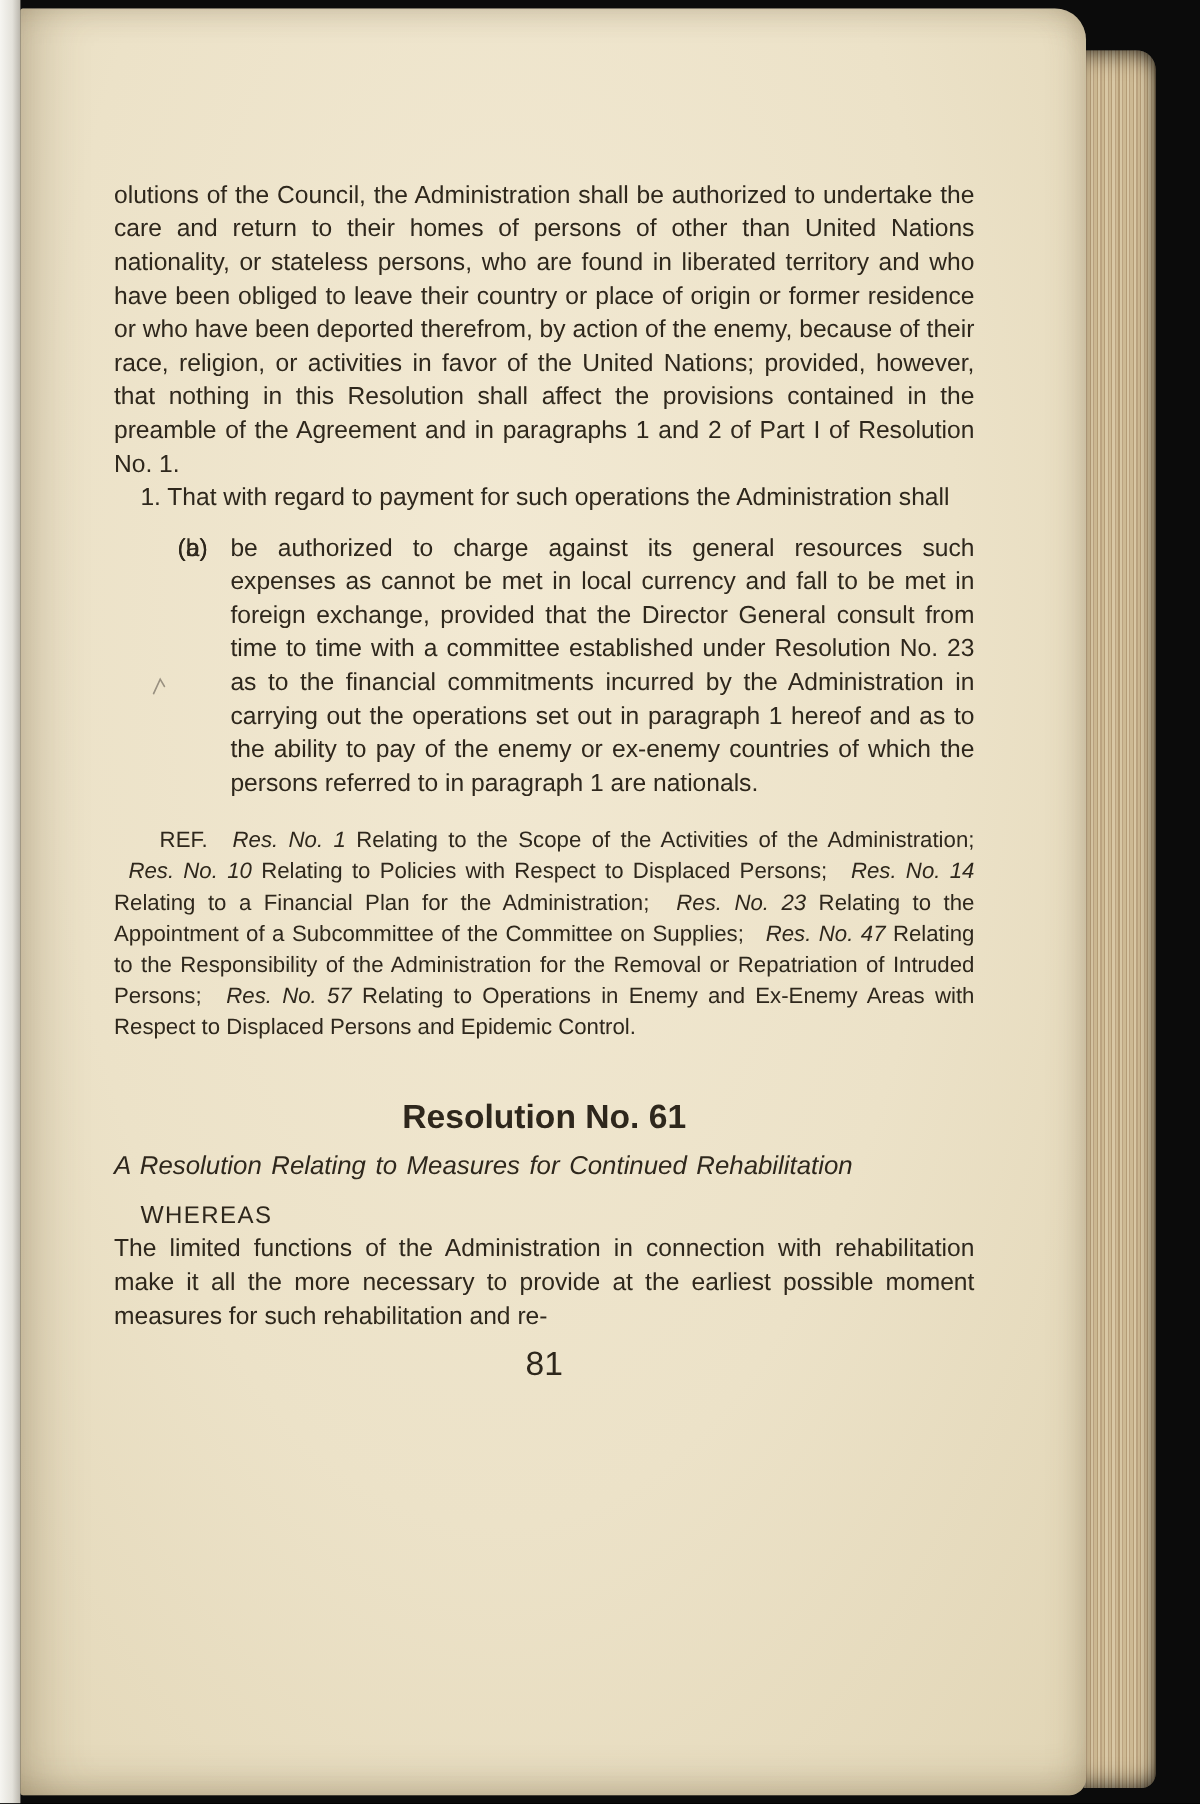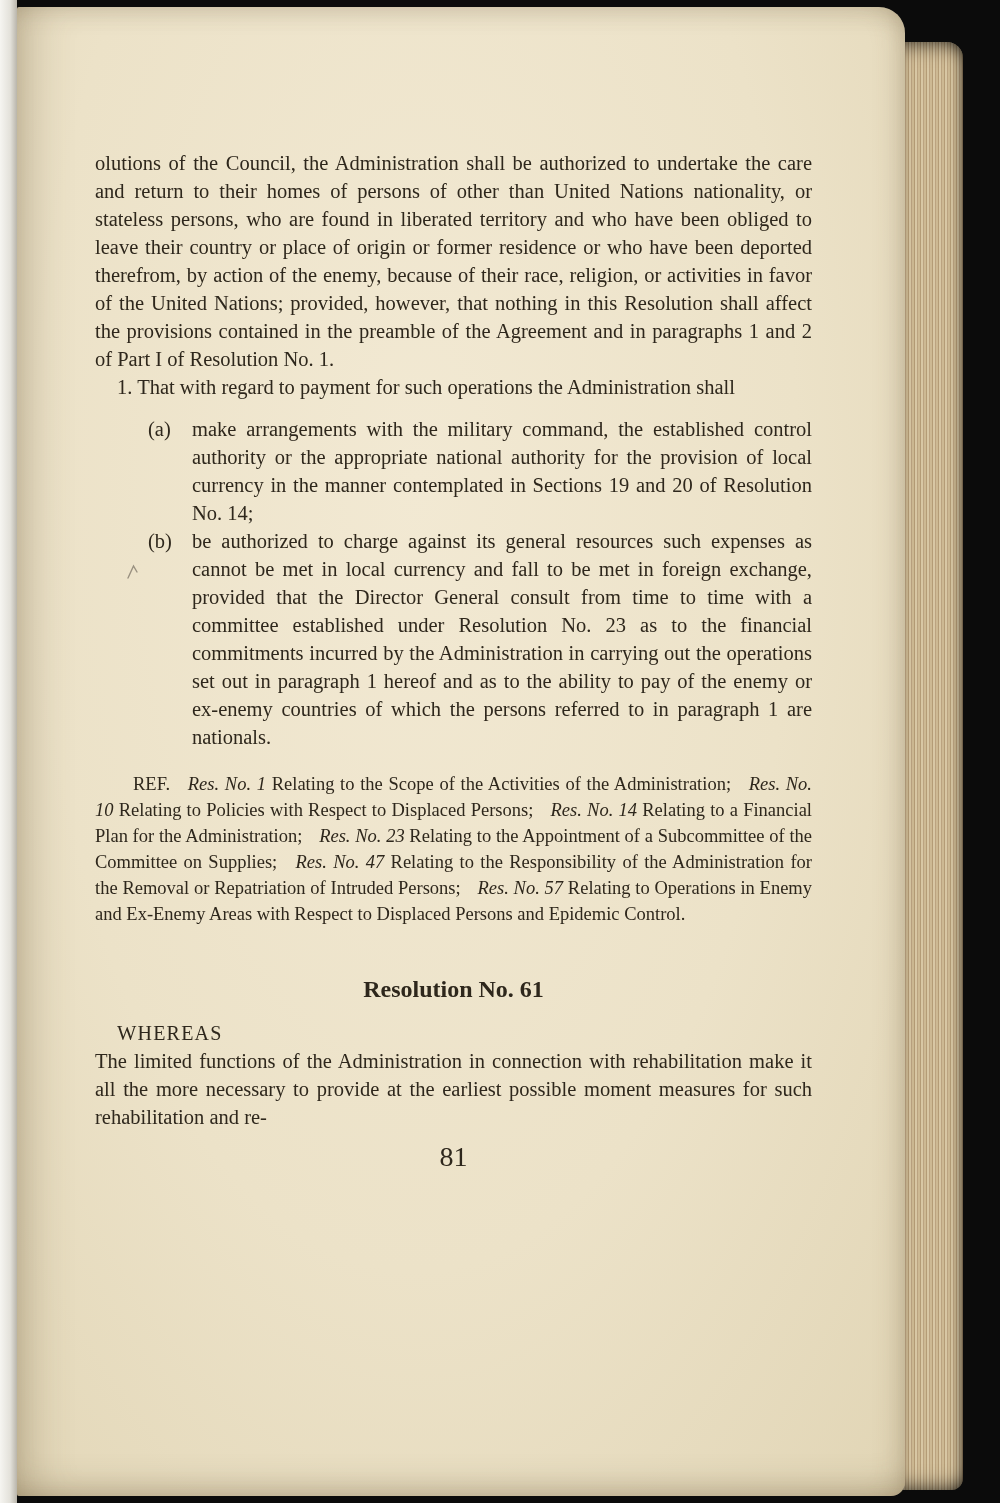--- a/index.html
+++ b/index.html
@@ -6,21 +6,21 @@
     margin: 0;
     padding: 0;
     background: #000;
   }
   .scene {
     position: relative;
     width: 1000px;
     height: 1503px;
     background: #0b0b0b;
     overflow: hidden;
-    font-family: Liberation Serif, serif;
+    font-family: Liberation Sans, sans-serif;
   }
   
   .left-strip {
     position: absolute;
     left: 0; top: 0;
     width: 17px; height: 100%;
     background: linear-gradient(90deg, #f6f5f1 0%, #e3e1da 60%, #b9b5ab 100%);
   }
   
   .page-stack {
@@ -80,21 +80,21 @@
     margin-top: 20px !important;
     font-size: 18.5px;
     line-height: 26px;
     text-indent: 38px;
   }
   .it { font-style: italic; margin-left: 12px; }
   .res-heading {
     margin-top: 46px !important;
     text-align: center;
     font-weight: bold;
-    font-size: 24px;
+    font-size: 28px;
     line-height: 32px;
   }
   .subtitle {
     margin-top: 10px !important;
     font-style: italic;
     font-size: 21.5px;
     line-height: 28px;
     text-align: left;
     word-spacing: 2px;
   }
@@ -134,33 +134,33 @@
 
     <div class="content">
 
       <p class="para">olutions of the Council, the Administration shall be authorized to undertake the care and return to their homes of persons of other than United Nations nationality, or stateless persons, who are found in liberated territory and who have been obliged to leave their country or place of origin or former residence or who have been deported therefrom, by action of the enemy, because of their race, religion, or activities in favor of the United Nations; provided, however, that nothing in this Resolution shall affect the provisions contained in the preamble of the Agreement and in paragraphs 1 and 2 of Part I of Resolution No. 1.</p>
 
       <p class="para indent">1. That with regard to payment for such operations the Administration shall</p>
 
       <ul class="sublist">
         <li>
           <span class="li-label">(a)</span>
-          <span>make arrangements with the military command, the established control authority or the appropriate national authority for the provision of local currency in the manner contemplated in Sections 19 and 20 of Resolution No. 14;</span>
         </li>
         <li>
           <span class="li-label">(b)</span>
           <span>be authorized to charge against its general resources such expenses as cannot be met in local currency and fall to be met in foreign exchange, provided that the Director General consult from time to time with a committee established under Resolution No. 23 as to the financial commitments incurred by the Administration in carrying out the operations set out in paragraph 1 hereof and as to the ability to pay of the enemy or ex-enemy countries of which the persons referred to in paragraph 1 are nationals.</span>
         </li>
       </ul>
 
       <p class="ref"><span class="ref-label">REF.</span>
         <span class="it">Res. No. 1</span><span> Relating to the Scope of the Activities of the Administration; </span><span class="it">Res. No. 10</span><span> Relating to Policies with Respect to Displaced Persons; </span><span class="it">Res. No. 14</span><span> Relating to a Financial Plan for the Administration; </span><span class="it">Res. No. 23</span><span> Relating to the Appointment of a Subcommittee of the Committee on Supplies; </span><span class="it">Res. No. 47</span><span> Relating to the Responsibility of the Administration for the Removal or Repatriation of Intruded Persons; </span><span class="it">Res. No. 57</span><span> Relating to Operations in Enemy and Ex-Enemy Areas with Respect to Displaced Persons and Epidemic Control.</span></p>
 
       <p class="res-heading">Resolution No. 61</p>
 
+      <p class="subtitle">A Resolution Relating to Measures for Continued Rehabilitation</p>
 
       <p class="whereas">WHEREAS</p>
 
       <p class="para">The limited functions of the Administration in connection with rehabilitation make it all the more necessary to provide at the earliest possible moment measures for such rehabilitation and re-</p>
 
       <p class="page-num">81</p>
 
     </div>
   </div>
 </div>

